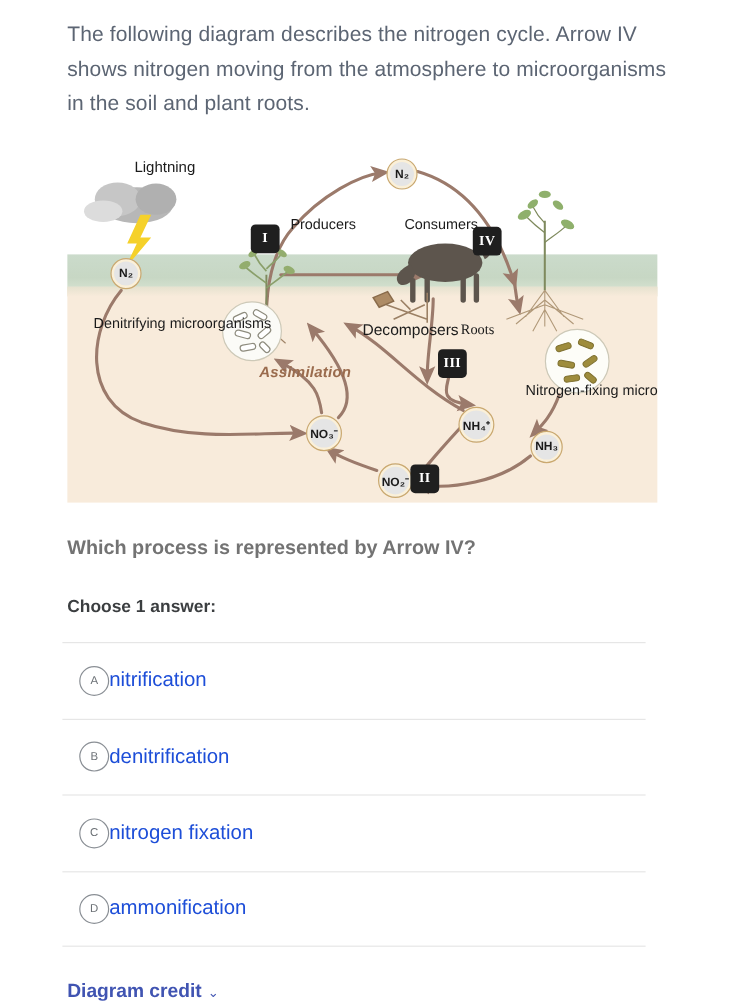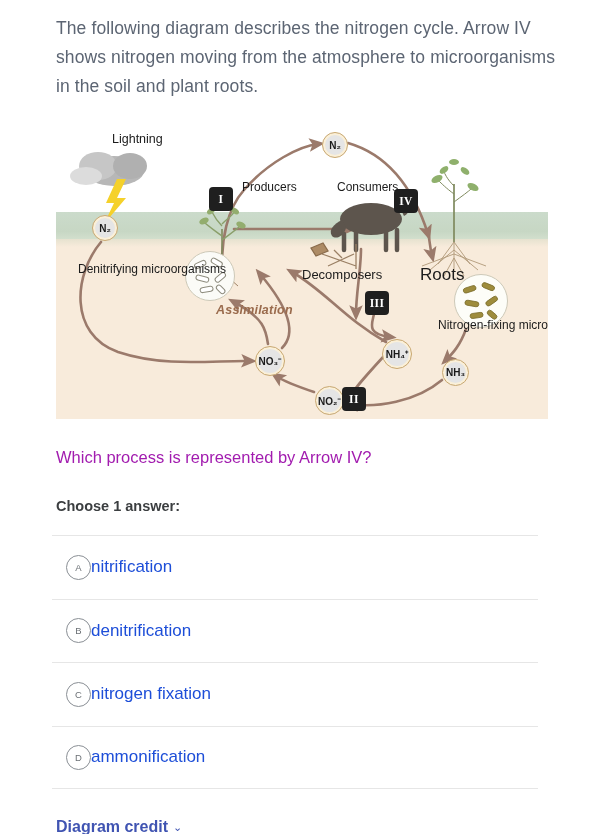--- a/index.html
+++ b/index.html
@@ -45,21 +45,21 @@
   }
 
   .svgwrap { position:absolute; left:0; top:0; width:492px; height:295px; }
 
   
   .dl { position:absolute; color:#1b1b1b; font-size:11.5px; line-height:13px; white-space:nowrap; }
   .dl-lightning { left:56px; top:9px; font-size:12.5px; }
   .dl-producers { left:186px; top:57px; font-size:12px;text-align:center; }
   .dl-consumers { left:281px; top:57px; font-size:12px; }
   .dl-decomposers { left:246px; top:144px; font-size:13px; }
-  .dl-roots { left:364px; top:144px; font-size:17px; }
+  .dl-roots { left:328px; top:144px; font-size:12px;font-family:Liberation Serif, serif; }
   .dl-denitri { left:22px; top:138px; text-align:center; width:120px; font-size:12px; line-height:14px;}
   .dl-nfix { left:382px; top:194px; text-align:center; width:125px; font-size:12px; line-height:14px;}
   .dl-assim {
     left:160px; top:180px; font-size:12.5px; font-style:italic; font-weight:bold;
     color:#9a6b4d; letter-spacing:.2px;
   }
 
   
   .mol {
     position:absolute; border-radius:50%;
@@ -92,21 +92,21 @@
   .microbes {
     position:absolute; border-radius:50%;
     background:#fbfbf7; border:1.4px solid #cdc9b8; overflow:hidden;
   }
   .mc-left { left:129px; top:127px; width:50px; height:50px; }
   .mc-right { left:398px; top:150px; width:54px; height:54px; background:#fdfdf8; }
 
   
   .question {
     position:absolute; left:56px; top:448px; width:500px;
-    font-size:16.5px; font-weight:normal; color:#a21caf;
+    font-size:16.5px; font-weight:bold; color:#737373;
   }
   .choose {
     position:absolute; left:56px; top:498px;
     font-size:14.5px; font-weight:bold; color:#3b3e40;
   }
 
   .answers { position:absolute; left:52px; top:535px; width:486px; }
   .answer-row {
     position:relative; display:flex; align-items:center;
     height:63.5px; border-top:1px solid #e6e6e6; padding-left:14px;

